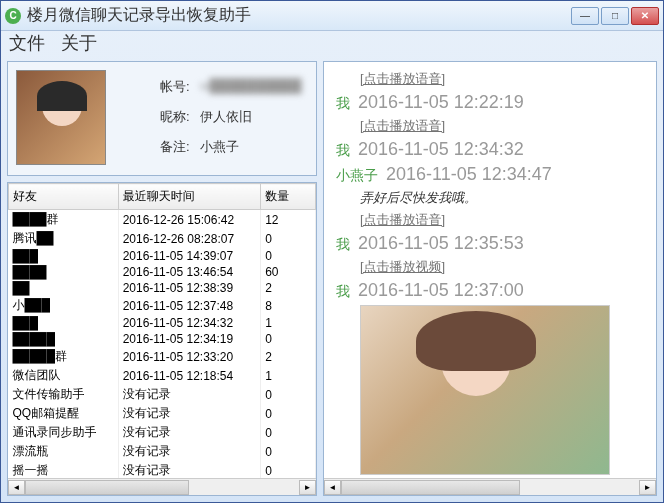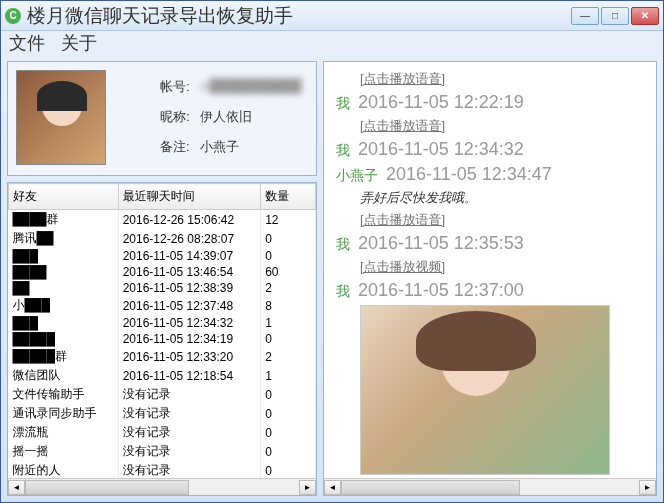--- a/index.html
+++ b/index.html
@@ -1,20 +1,20 @@
 <!DOCTYPE html>
 <html><head>
 <meta charset="utf-8">
 <style>
 * { box-sizing: border-box; margin: 0; padding: 0; }
 body { font-family: "Microsoft YaHei", SimSun, sans-serif; font-size: 12px; background: #fff; }
 .window { width: 664px; height: 503px; border: 1px solid #3b5998; background: linear-gradient(to bottom, #e8f0fa, #d4e4f7); position: relative; }
 .titlebar { height: 30px; background: linear-gradient(to bottom, #f0f6fc, #d8e8f8); display: flex; align-items: center; padding: 0 4px; border-bottom: 1px solid #b0c4de; }
 .titlebar-icon { width: 16px; height: 16px; background: #4CAF50; border-radius: 50%; margin-right: 6px; display: inline-flex; align-items: center; justify-content: center; color: #fff; font-size: 10px; font-weight: bold; }
-.titlebar-title { flex: 1; color: #333; font-size: 19px; }
+.titlebar-title { flex: 1; color: #333; font-size: 16px; }
 .win-controls { display: flex; gap: 2px; }
 .win-btn { width: 28px; height: 18px; border: 1px solid #7a9fc9; background: linear-gradient(to bottom, #eaf2fb, #cfe2f6); display: flex; align-items: center; justify-content: center; font-size: 10px; color: #333; border-radius: 2px; }
 .win-btn.close { background: linear-gradient(to bottom, #e9a0a0, #d45050); border-color: #b03030; color: #fff; font-weight: bold; }
 .menubar { height: 24px; display: flex; align-items: center; padding: 0 8px; gap: 16px; font-size: 18px; color: #333; }
 .menubar span { cursor: pointer; }
 .client { display: flex; padding: 6px; gap: 6px; height: calc(100% - 54px); }
 .left-pane { width: 310px; display: flex; flex-direction: column; gap: 6px; }
 .profile-box { border: 1px solid #9bb5d3; background: #f0f5fb; padding: 8px; display: flex; gap: 10px; height: 115px; }
 .avatar { width: 90px; height: 95px; background: linear-gradient(135deg, #8b5a3c, #d4a574); border: 1px solid #888; position: relative; overflow: hidden; }
 .avatar::before { content: ""; position: absolute; top: 15px; left: 25px; width: 40px; height: 40px; background: #f4d7c4; border-radius: 50%; }
@@ -147,20 +147,25 @@
                   <td>微信团队</td>
                   <td>2016-11-05 12:18:54</td>
                   <td>1</td>
                 </tr>
                 <tr>
                   <td>文件传输助手</td>
                   <td>没有记录</td>
                   <td>0</td>
                 </tr>
                 <tr>
+                  <td>QQ邮箱提醒</td>
+                  <td>没有记录</td>
+                  <td>0</td>
+                </tr>
+                <tr>
                   <td>通讯录同步助手</td>
                   <td>没有记录</td>
                   <td>0</td>
                 </tr>
                 <tr>
                   <td>漂流瓶</td>
                   <td>没有记录</td>
                   <td>0</td>
                 </tr>
                 <tr>

